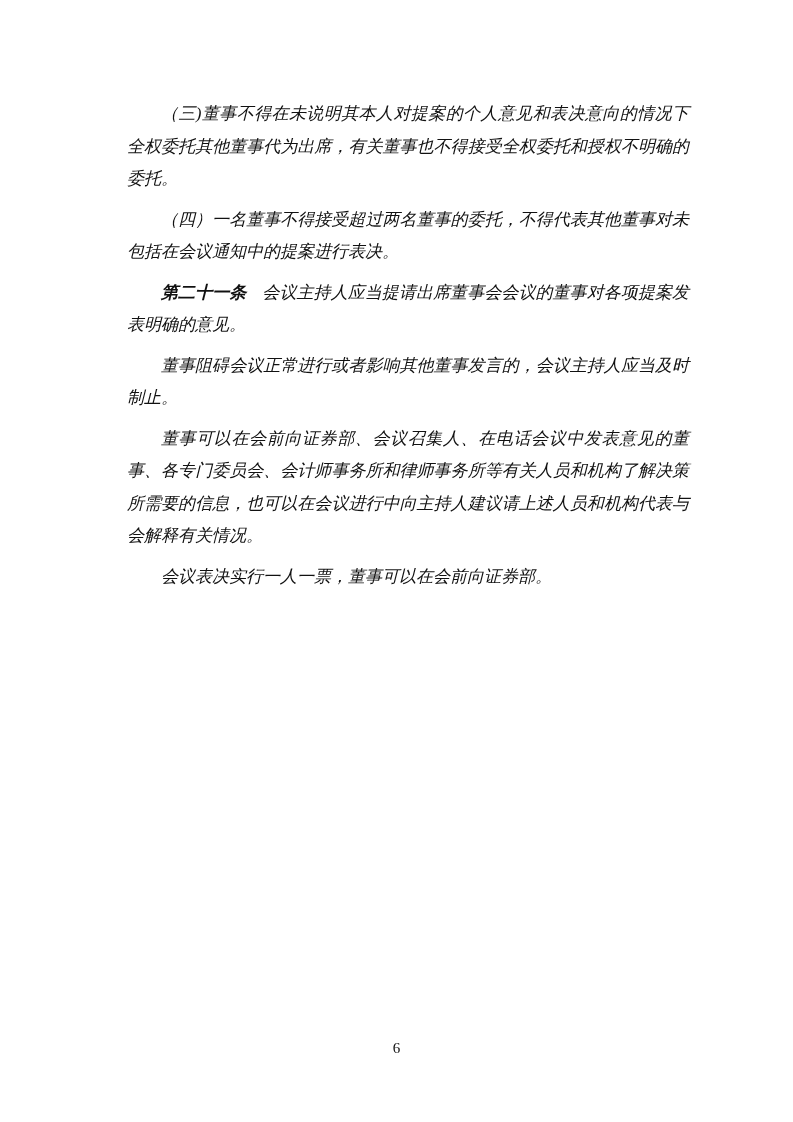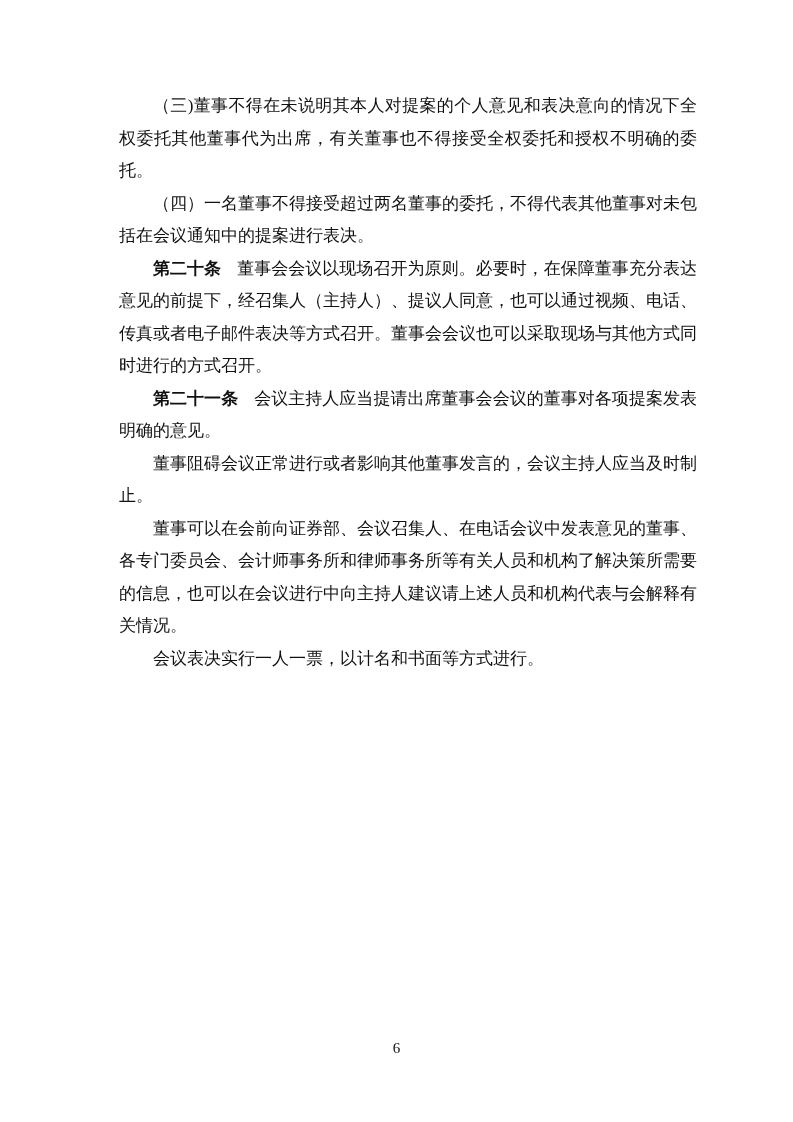--- a/index.html
+++ b/index.html
@@ -22,21 +22,22 @@
     width: 578px;
     font-size: 17px;
     line-height: 32.5px;
     text-align: justify;
     text-justify: inter-character;
     letter-spacing: 0;
     color: #111111;
   }
   .para {
     text-indent: 2em;
-    margin: 0;
+    margin: 8px;
+    font-style: italic;
   }
   .art {
     font-weight: bold;
     margin-right: 16px;
   }
   .art:empty {
     display: none;
     margin: 0;
   }
   .footer {
@@ -50,20 +51,19 @@
     color: #111111;
   }
 </style>
 </head>
 <body>
 
 <div class="page">
   <div class="content">
     <p class="para"><span>（三)董事不得在未说明其本人对提案的个人意见和表决意向的情况下全权委托其他董事代为出席，有关董事也不得接受全权委托和授权不明确的委托。</span></p>
     <p class="para"><span>（四）一名董事不得接受超过两名董事的委托，不得代表其他董事对未包括在会议通知中的提案进行表决。</span></p>
-    <p class="para"><span class="art">第二十条</span><span>董事会会议以现场召开为原则。必要时，在保障董事充分表达意见的前提下，经召集人（主持人）、提议人同意，也可以通过视频、电话、传真或者电子邮件表决等方式召开。董事会会议也可以采取现场与其他方式同时进行的方式召开。</span></p>
     <p class="para"><span class="art">第二十一条</span><span>会议主持人应当提请出席董事会会议的董事对各项提案发表明确的意见。</span></p>
     <p class="para"><span>董事阻碍会议正常进行或者影响其他董事发言的，会议主持人应当及时制止。</span></p>
     <p class="para"><span>董事可以在会前向证券部、会议召集人、在电话会议中发表意见的董事、各专门委员会、会计师事务所和律师事务所等有关人员和机构了解决策所需要的信息，也可以在会议进行中向主持人建议请上述人员和机构代表与会解释有关情况。</span></p>
-    <p class="para"><span>会议表决实行一人一票，以计名和书面等方式进行。</span></p>
+    <p class="para"><span>会议表决实行一人一票，董事可以在会前向证券部。</span></p>
   </div>
   <div class="footer">6</div>
 </div>
 
 </body></html>

